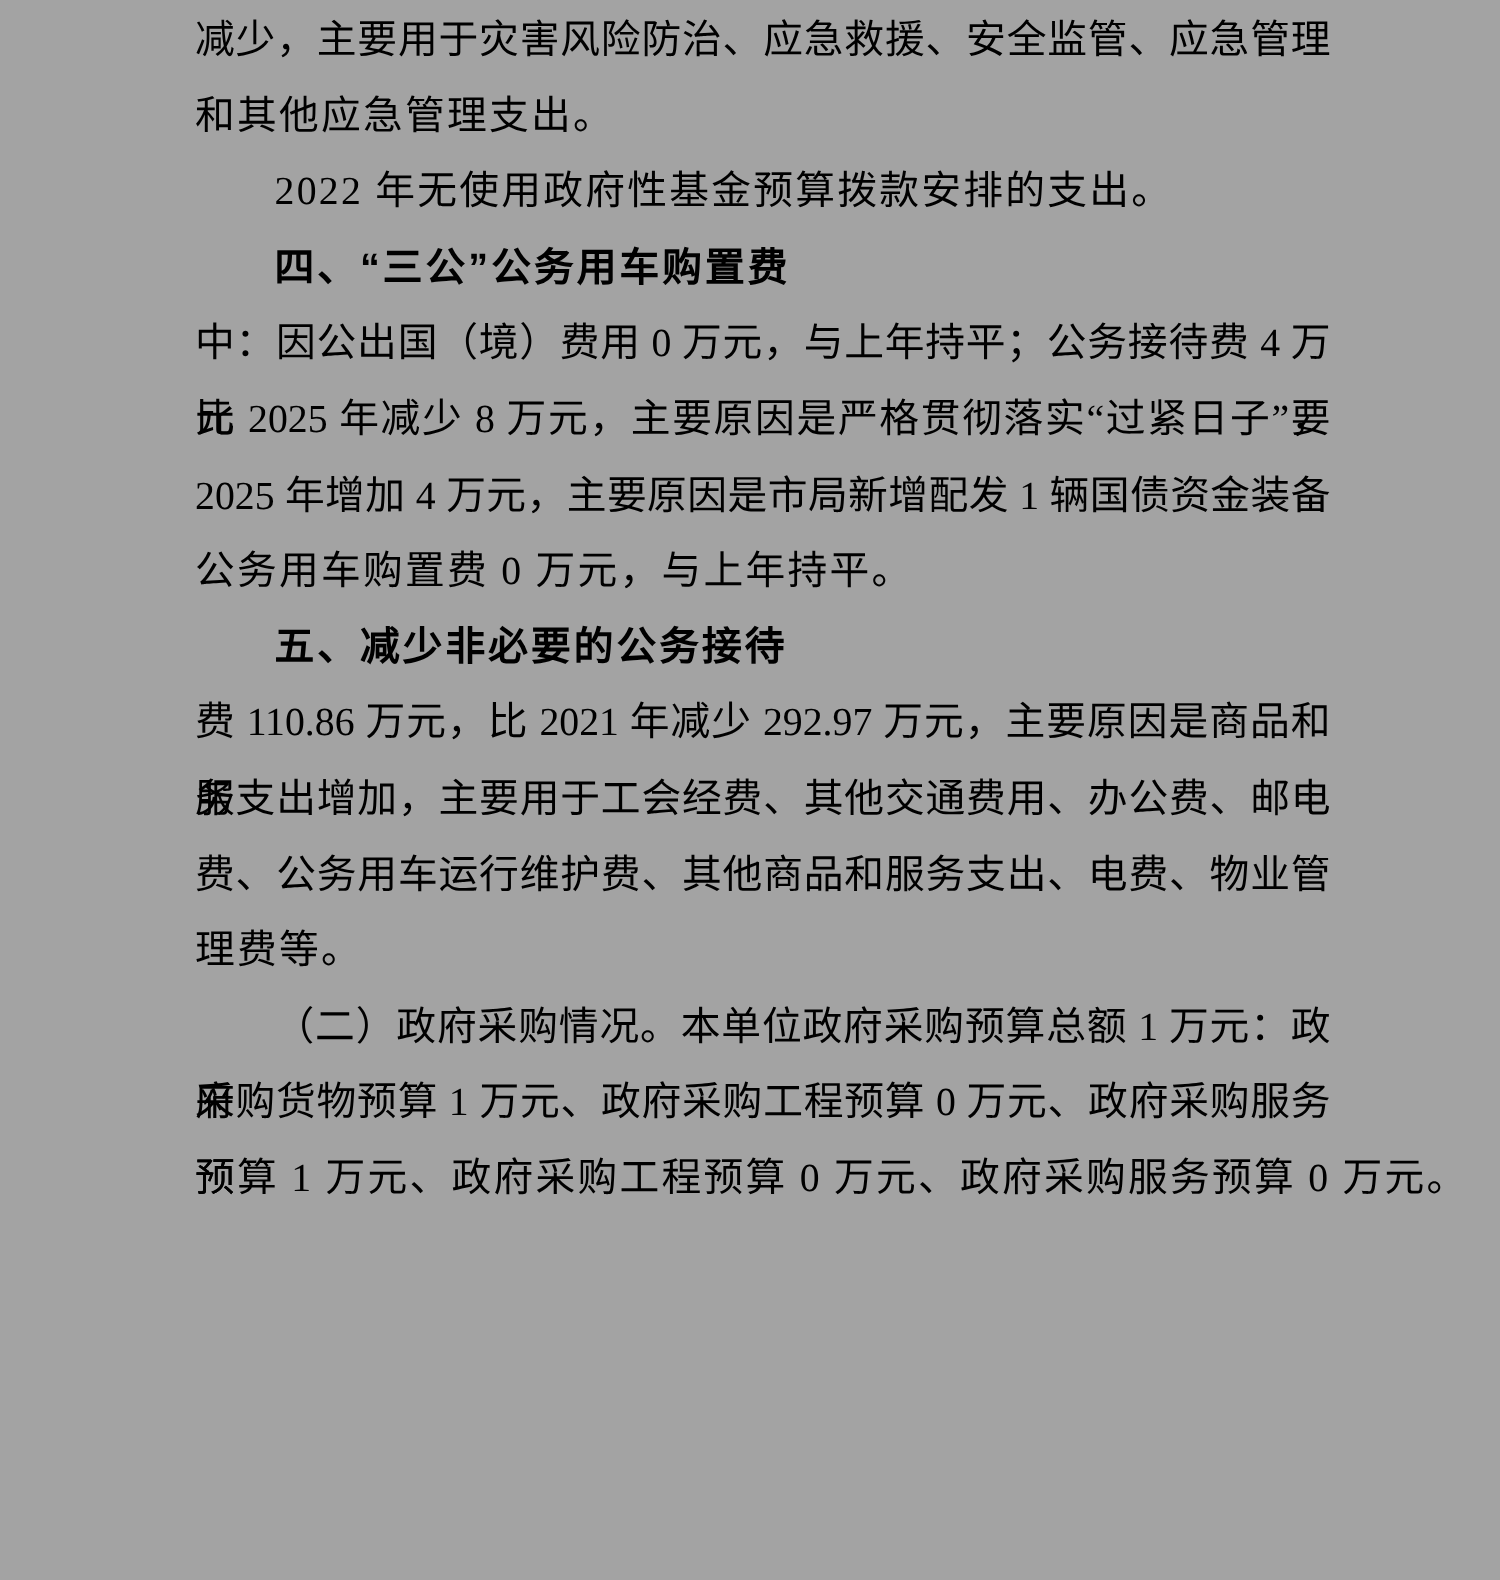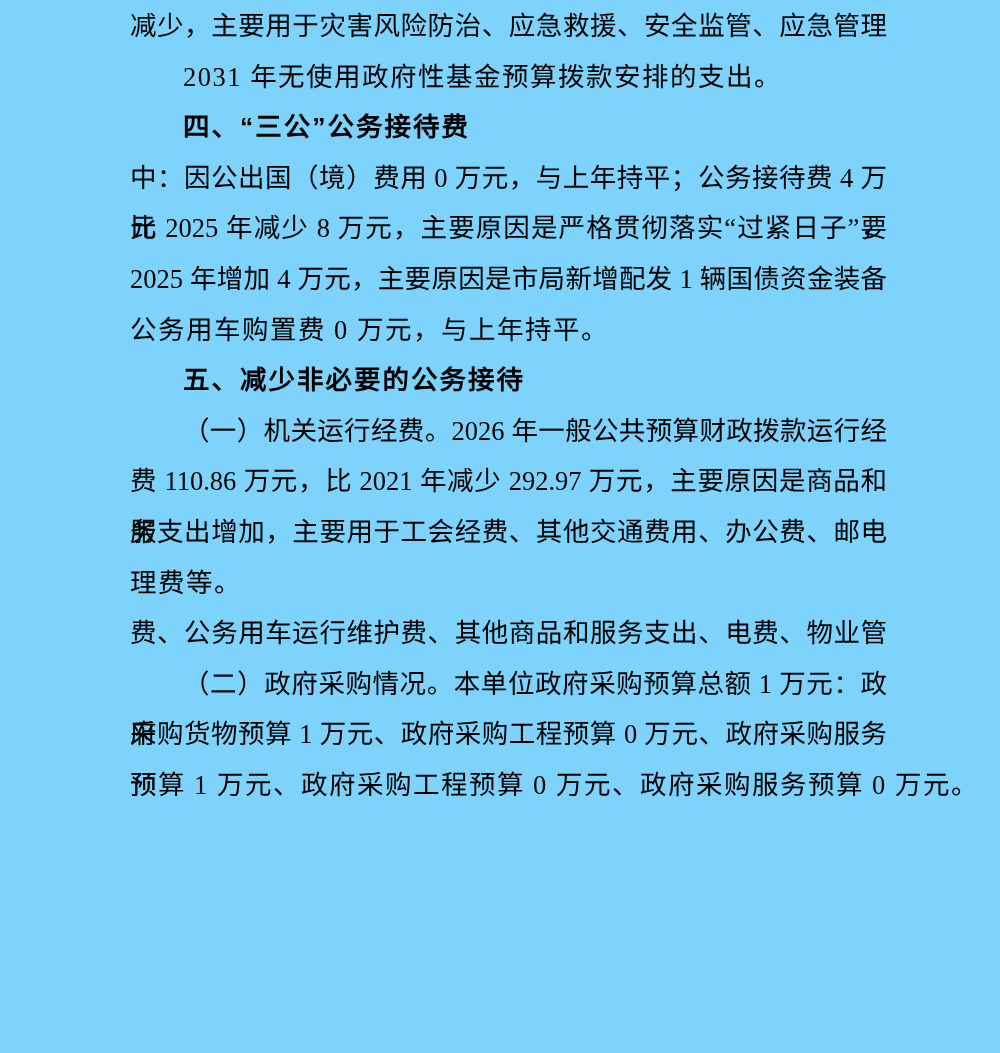--- a/index.html
+++ b/index.html
@@ -12,21 +12,21 @@
     height: 1053px;
     position: relative;
     overflow: hidden;
     color: #000000;
   }
   .page {
     position: absolute;
     left: 0; top: 0;
     width: 1000px;
     height: 1053px;
-    background: #7dd3fc;
+    background: #a3a3a3;
   }
   .text-block {
     position: absolute;
     left: 130px;
     top: 1px;
     width: 757px;
     font-family: "Liberation Serif", "DejaVu Serif", serif;
     font-size: 26.5px;
     color: #000000;
   }
@@ -59,30 +59,30 @@
     letter-spacing: 2px;
   }
 </style>
 </head>
 <body>
 
 <div class="page">
   <div class="text-block">
 
     <div class="line j">减少，主要用于灾害风险防治、应急救援、安全监管、应急管理</div>
-    <div class="line l indent">2031 年无使用政府性基金预算拨款安排的支出。</div>
-    <div class="line l indent heading">四、“三公”公务接待费</div>
+    <div class="line l">和其他应急管理支出。</div>
+    <div class="line l indent">2022 年无使用政府性基金预算拨款安排的支出。</div>
+    <div class="line l indent heading">四、“三公”公务用车购置费</div>
     <div class="line j">中：因公出国（境）费用 0 万元，与上年持平；公务接待费 4 万元，</div>
     <div class="line j">比 2025 年减少 8 万元，主要原因是严格贯彻落实“过紧日子”要</div>
     <div class="line j">2025 年增加 4 万元，主要原因是市局新增配发 1 辆国债资金装备</div>
     <div class="line l">公务用车购置费 0 万元，与上年持平。</div>
     <div class="line l indent heading">五、减少非必要的公务接待</div>
-    <div class="line j indent">（一）机关运行经费。2026 年一般公共预算财政拨款运行经</div>
     <div class="line j">费 110.86 万元，比 2021 年减少 292.97 万元，主要原因是商品和服</div>
     <div class="line j">务支出增加，主要用于工会经费、其他交通费用、办公费、邮电</div>
+    <div class="line j">费、公务用车运行维护费、其他商品和服务支出、电费、物业管</div>
     <div class="line l">理费等。</div>
-    <div class="line j">费、公务用车运行维护费、其他商品和服务支出、电费、物业管</div>
     <div class="line j indent">（二）政府采购情况。本单位政府采购预算总额 1 万元：政府</div>
     <div class="line j">采购货物预算 1 万元、政府采购工程预算 0 万元、政府采购服务预</div>
     <div class="line l">预算 1 万元、政府采购工程预算 0 万元、政府采购服务预算 0 万元。</div>
 
   </div>
 </div>
 
 </body></html>

